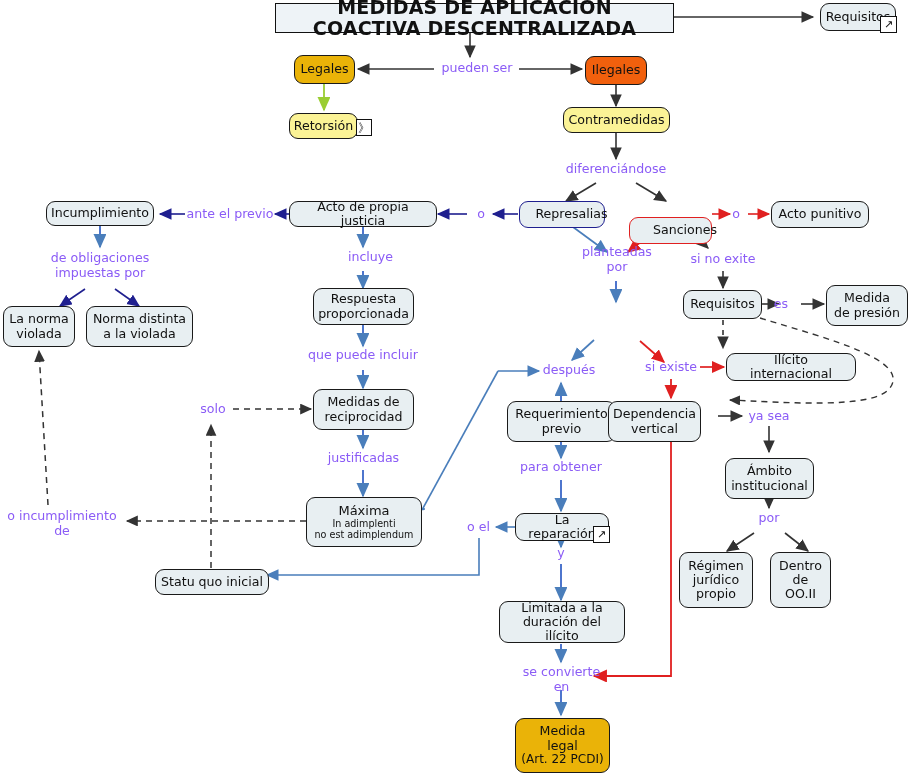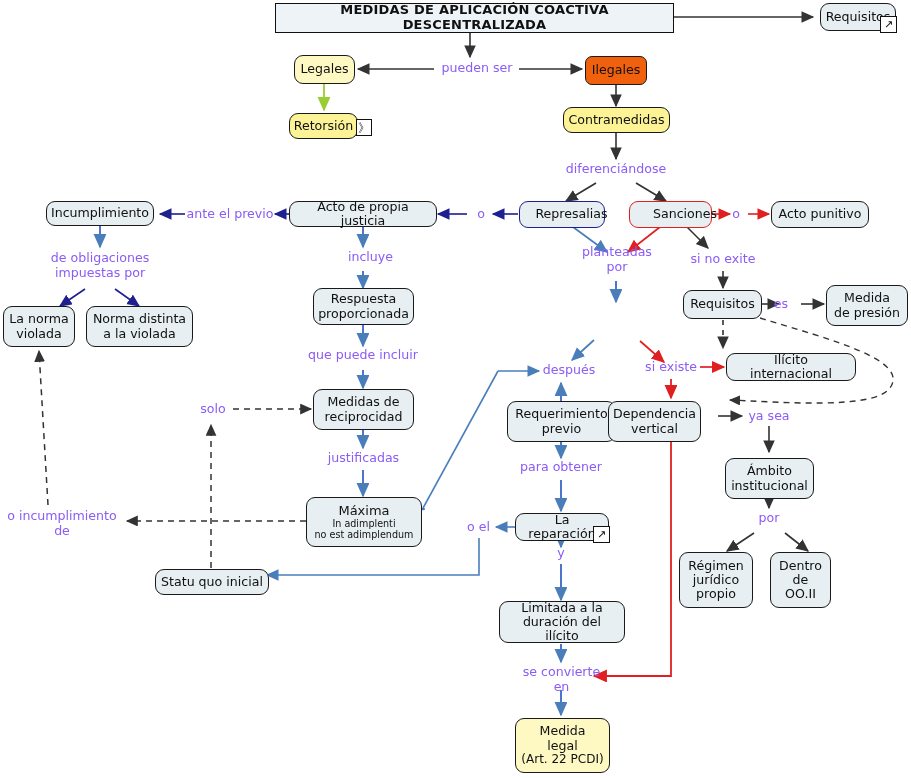--- a/index.html
+++ b/index.html
@@ -6,23 +6,23 @@
   body{font-family:"DejaVu Sans","Liberation Sans",sans-serif;}
   #stage{position:relative;width:911px;height:778px;background:#fff;overflow:hidden;}
   svg#edges{position:absolute;left:0;top:0;width:911px;height:778px;pointer-events:none;}
 
   .node{position:absolute;box-sizing:border-box;display:flex;align-items:center;justify-content:center;
         text-align:center;border:1.4px solid #1a1a1a;border-radius:9px;background:#e8eff2;
         color:#111;font-size:12.6px;line-height:1.12;padding:2px 5px;}
   .node.blueb{border:1.6px solid #1f1f8f;padding-left:24px;}
   .node.redb{border:1.6px solid #e02020;}
   .node.yellow{background:#fbf396;}
-  .node.green{background:#fef9c3;}
-  .node.orange{background:#f1600d;border-radius:7px;}
-  .node.title{background:#eef3f7;font-weight:bold;font-size:13px;letter-spacing:.2px;
+  .node.green{background:#eab308;}
+  .node.orange{background:#f1600d;}
+  .node.title{background:#eef3f7;font-weight:bold;font-size:19px;letter-spacing:.2px;
         border:1.6px solid #111;border-radius:0;}
 
   .lbl{position:absolute;color:#8b5cf6;font-size:12.6px;line-height:1.14;text-align:center;
        white-space:pre;background:transparent;}
 
   .sub{font-size:9.6px;display:block;line-height:1.16;}
 
   .ico{position:absolute;width:15px;height:15px;border:1.4px solid #111;background:#fff;
        right:-2px;bottom:-3px;display:flex;align-items:center;justify-content:center;
        font-size:11px;line-height:1;color:#111;}
@@ -182,21 +182,21 @@
   </div>
 
   <div class="node yellow" style="left:563px;top:107px;width:107px;height:26px;">
     <span>Contramedidas</span>
   </div>
 
   <div class="node blueb" style="left:519px;top:201px;width:86px;height:27px;">
     <span>Represalias</span>
   </div>
 
-  <div class="node redb" style="left:629px;top:201px;width:83px;height:27px;padding-left:34px;">
+  <div class="node redb" style="left:629px;top:217px;width:83px;height:27px;padding-left:34px;">
     <span>Sanciones</span>
   </div>
 
   <div class="node" style="left:771px;top:201px;width:98px;height:27px;">
     <span>Acto punitivo</span>
   </div>
 
   <div class="node" style="left:289px;top:201px;width:148px;height:26px;">
     <span>Acto de propia justicia</span>
   </div>

